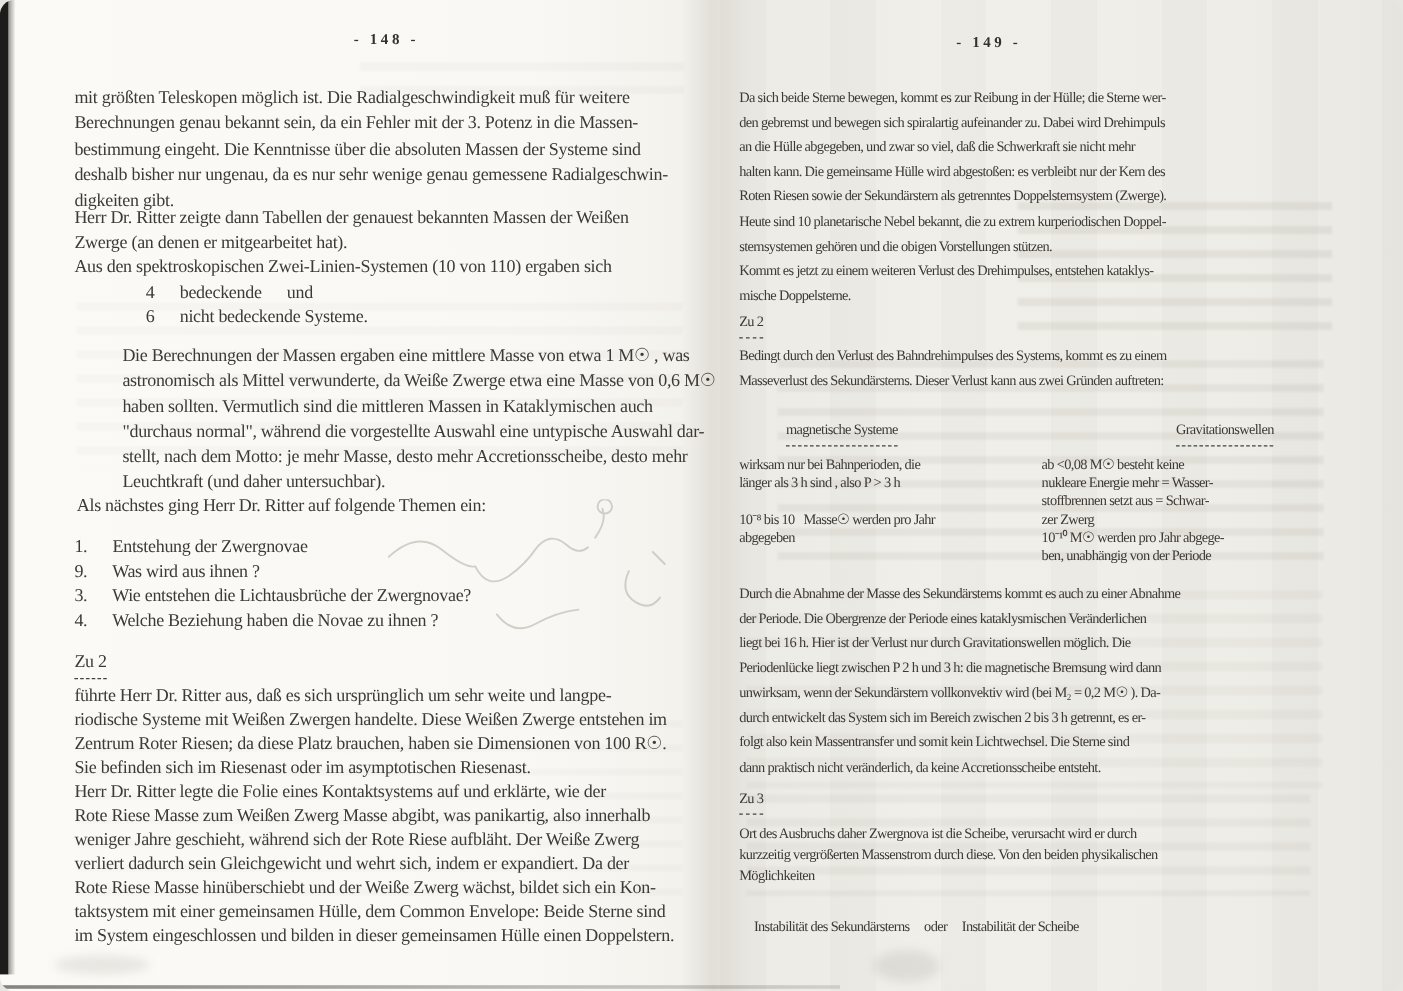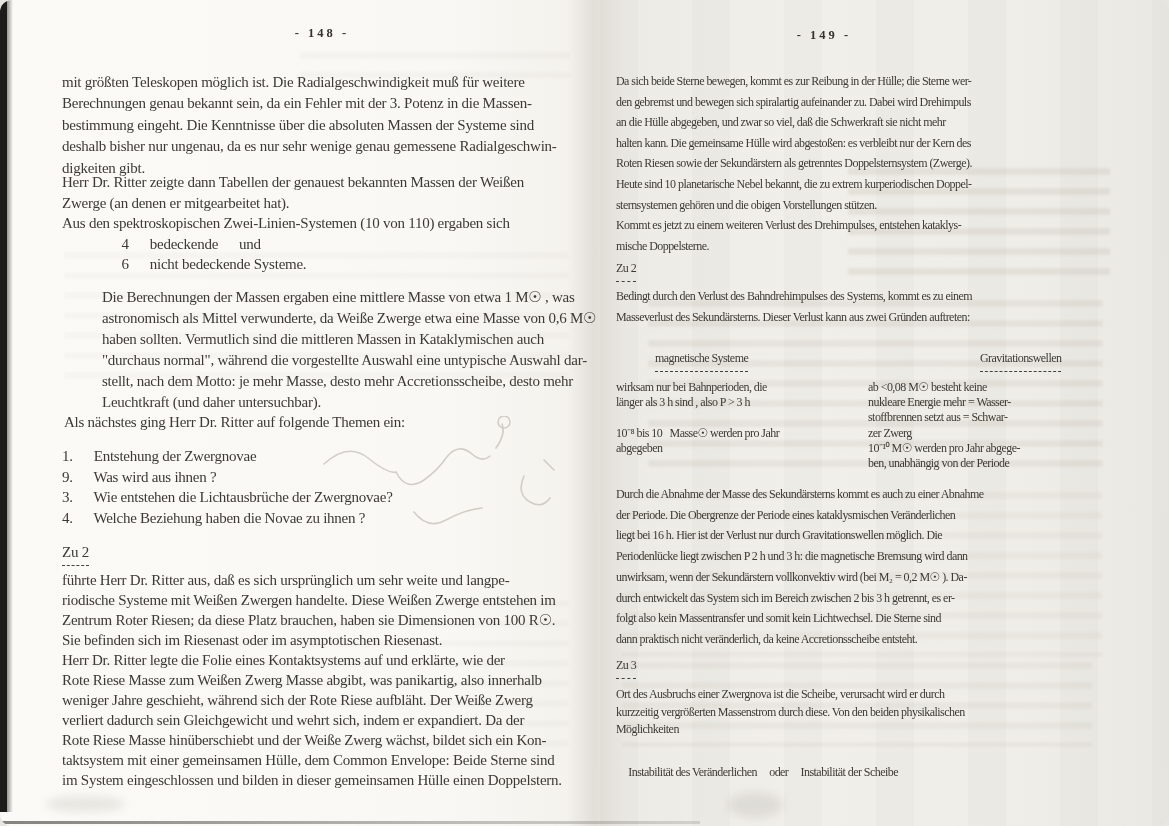--- a/index.html
+++ b/index.html
@@ -154,24 +154,24 @@
 ben, unabhängig von der Periode</div>
     <div class="t rp" id="rp-p3">Durch die Abnahme der Masse des Sekundärsterns kommt es auch zu einer Abnahme
 der Periode. Die Obergrenze der Periode eines kataklysmischen Veränderlichen
 liegt bei 16 h. Hier ist der Verlust nur durch Gravitationswellen möglich. Die
 Periodenlücke liegt zwischen P 2 h und 3 h: die magnetische Bremsung wird dann
 unwirksam, wenn der Sekundärstern vollkonvektiv wird (bei M₂ = 0,2 M☉ ). Da-
 durch entwickelt das System sich im Bereich zwischen 2 bis 3 h getrennt, es er-
 folgt also kein Massentransfer und somit kein Lichtwechsel. Die Sterne sind
 dann praktisch nicht veränderlich, da keine Accretionsscheibe entsteht.</div>
     <div class="t rp" id="rp-zu3"><span class="zu">Zu 3</span></div>
-    <div class="t rp" id="rp-p4">Ort des Ausbruchs einer Zwergnova ist die Scheibe, verursacht wird er durch
+    <div class="t rp" id="rp-p4">Ort des Ausbruchs daher Zwergnova ist die Scheibe, verursacht wird er durch
 kurzzeitig vergrößerten Massenstrom durch diese. Von den beiden physikalischen
 Möglichkeiten</div>
-    <div class="t rp" id="rp-instab">     Instabilität des Veränderlichen     oder     Instabilität der Scheibe</div>
+    <div class="t rp" id="rp-instab">     Instabilität des Sekundärsterns     oder     Instabilität der Scheibe</div>
   </section>
 
   <div class="edge-left"></div>
   <div class="edge-left-fade"></div>
   <div class="edge-bottom"></div>
   <div class="smudge s1"></div>
   <div class="smudge s2"></div>
 </div>
 
 </body></html>

